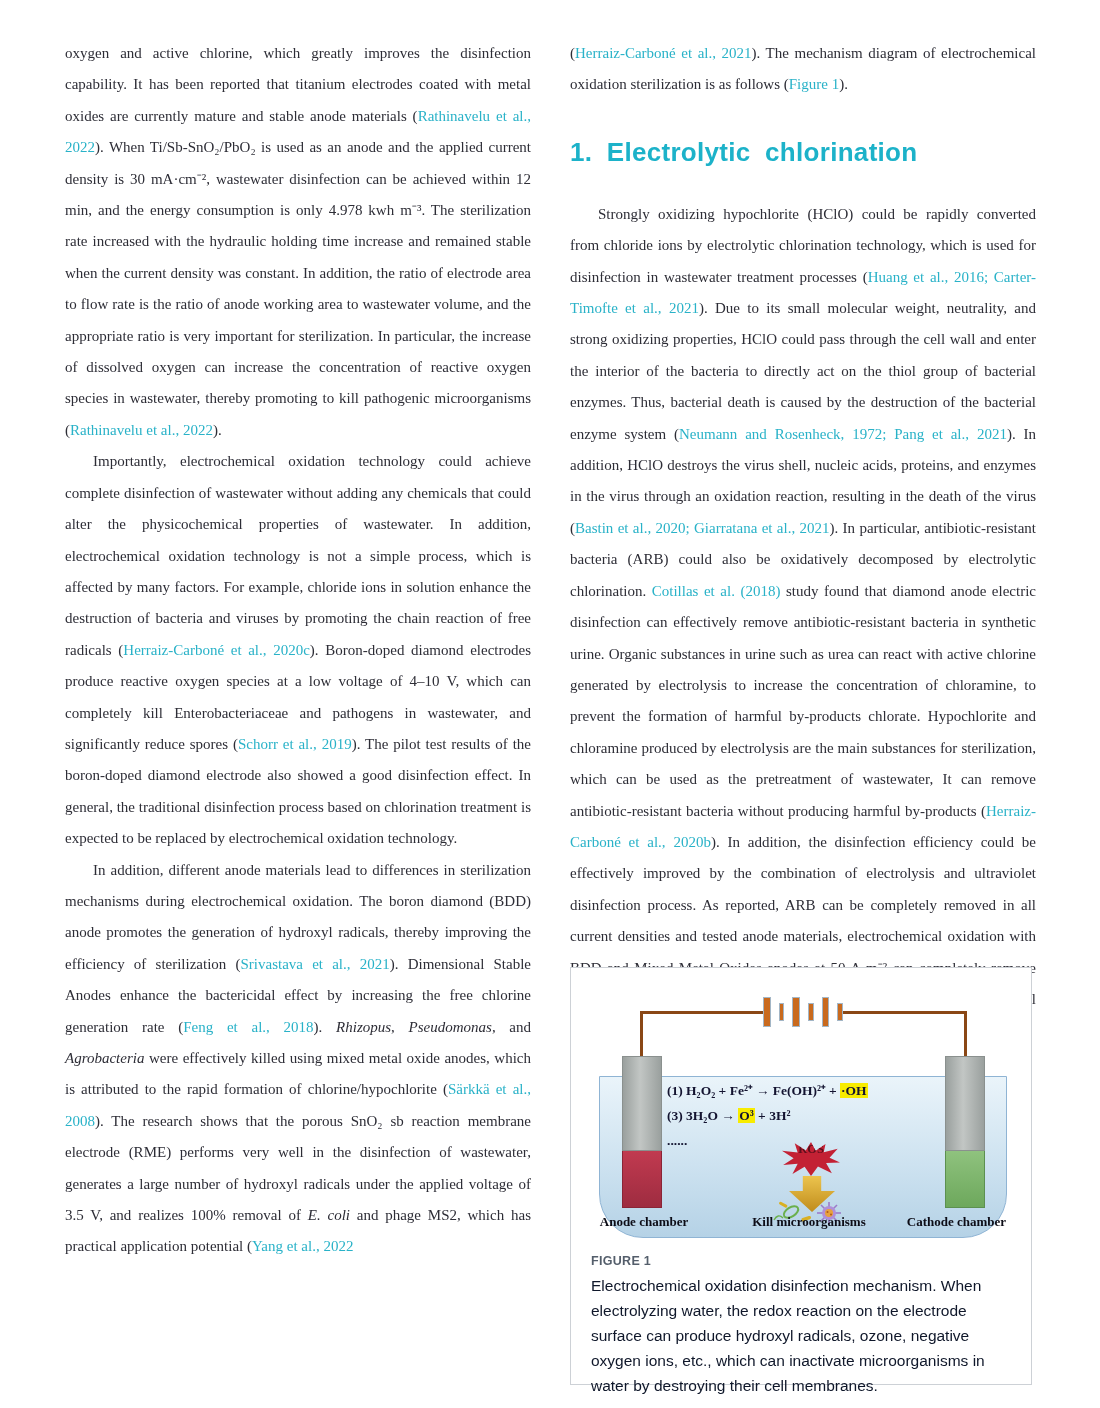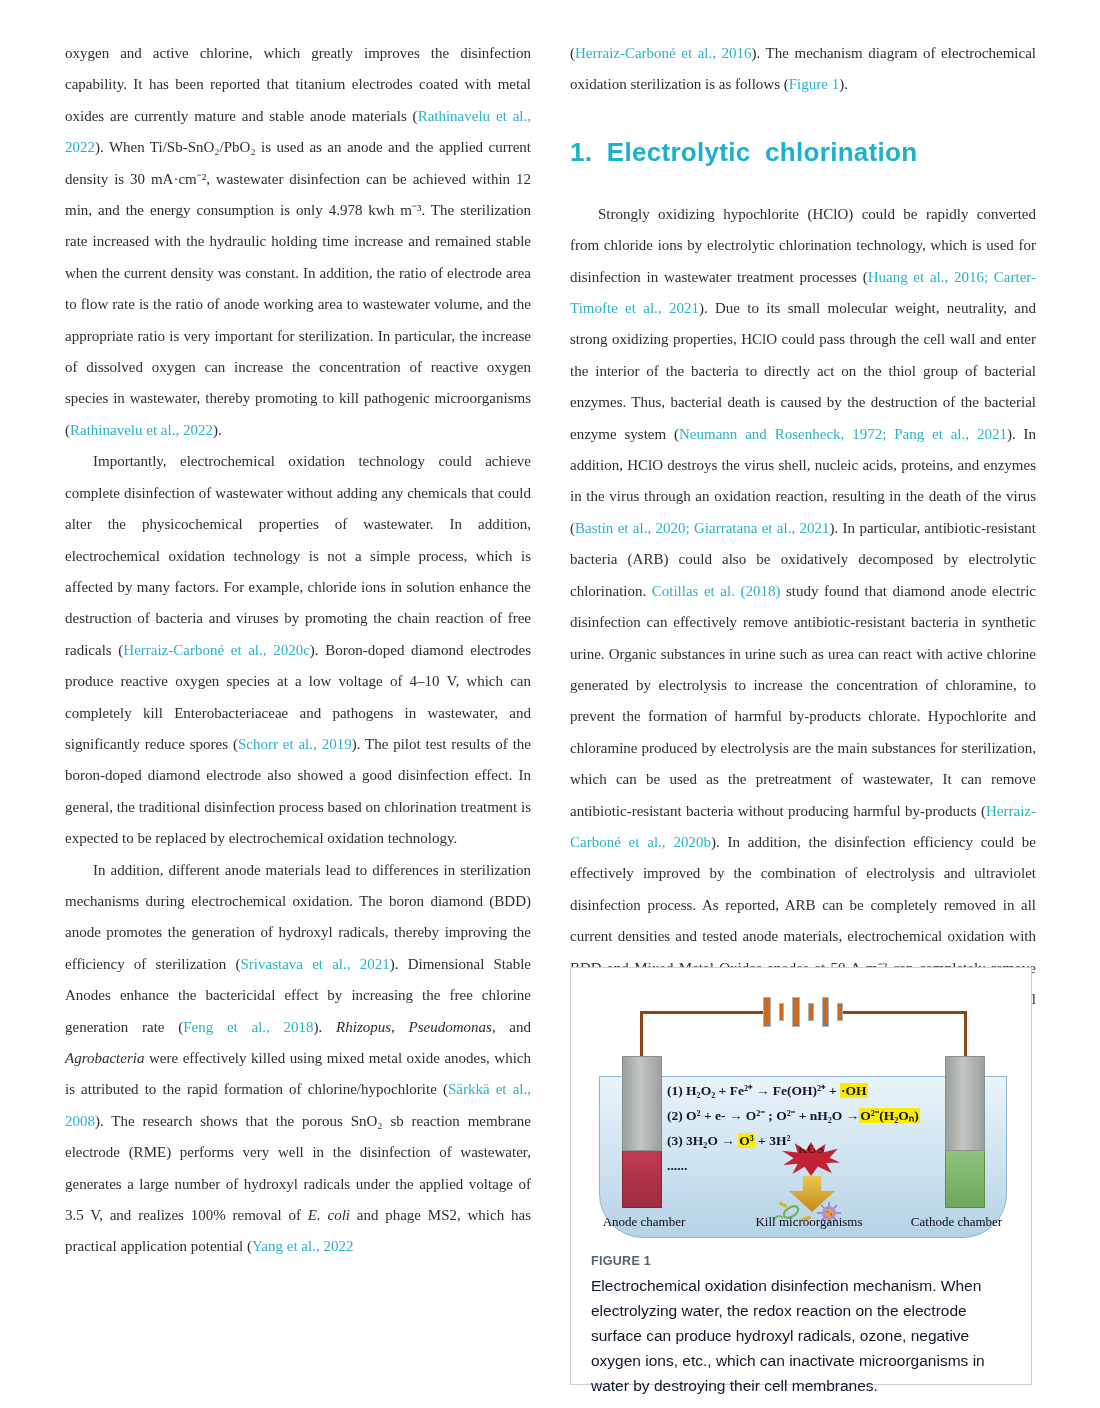--- a/index.html
+++ b/index.html
@@ -45,21 +45,21 @@
   #equations{position:absolute;left:88px;top:102px;font-weight:bold;font-size:13.5px;
     line-height:25px;color:#131330;white-space:nowrap;}
   #ros-burst{position:absolute;left:203px;top:166px;width:58px;height:34px;
     background:#c32134;display:flex;align-items:flex-start;justify-content:center;
     clip-path:polygon(50% 0%,58% 26%,75% 6%,72% 30%,96% 20%,82% 46%,100% 60%,76% 62%,86% 92%,62% 72%,50% 100%,39% 73%,18% 94%,27% 64%,2% 68%,20% 48%,0% 26%,27% 31%,22% 4%,41% 25%);}
   #ros-burst span{font-weight:bold;font-size:12.5px;color:#5d0f1c;font-family:"Liberation Serif",serif;}
   #down-arrow{position:absolute;left:210px;top:200px;width:46px;height:36px;
     background:linear-gradient(#ecc44e,#c08c1c);
     clip-path:polygon(30% 0,70% 0,70% 42%,100% 42%,50% 100%,0 42%,30% 42%);}
   #microbes{position:absolute;left:192px;top:224px;}
-  .tank-label{position:absolute;top:238px;font-weight:normal;font-size:13px;color:#0c0c16;
+  .tank-label{position:absolute;top:238px;font-weight:bold;font-size:13px;color:#0c0c16;
     text-align:center;font-family:"Liberation Serif",serif;}
   #label-anode{left:5px;width:120px;}
   #label-kill{left:150px;width:160px;text-align:center;}
   #label-cathode{left:315px;width:125px;}
   #fig-caption{position:absolute;left:20px;top:286px;width:424px;
     font-family:"Liberation Sans",sans-serif;}
   #fig-label{font-size:12.5px;font-weight:bold;color:#545e6b;letter-spacing:.3px;}
   #fig-text{margin-top:5px;font-size:15.5px;line-height:25px;color:#0f172a;}
 </style>
 </head>
@@ -67,21 +67,21 @@
 
 <div id="page">
 
   <div id="col-left" class="col">
     <p class="body-par"><span>oxygen and active chlorine, which greatly improves the disinfection capability. It has been reported that titanium electrodes coated with metal oxides are currently mature and stable anode materials (</span><span class="seg-link">Rathinavelu et al., 2022</span><span>). When Ti/Sb-SnO₂/PbO₂ is used as an anode and the applied current density is 30 mA·cm⁻², wastewater disinfection can be achieved within 12 min, and the energy consumption is only 4.978 kwh m⁻³. The sterilization rate increased with the hydraulic holding time increase and remained stable when the current density was constant. In addition, the ratio of electrode area to flow rate is the ratio of anode working area to wastewater volume, and the appropriate ratio is very important for sterilization. In particular, the increase of dissolved oxygen can increase the concentration of reactive oxygen species in wastewater, thereby promoting to kill pathogenic microorganisms (</span><span class="seg-link">Rathinavelu et al., 2022</span><span>).</span></p>
     <p class="body-par indent"><span>Importantly, electrochemical oxidation technology could achieve complete disinfection of wastewater without adding any chemicals that could alter the physicochemical properties of wastewater. In addition, electrochemical oxidation technology is not a simple process, which is affected by many factors. For example, chloride ions in solution enhance the destruction of bacteria and viruses by promoting the chain reaction of free radicals (</span><span class="seg-link">Herraiz-Carboné et al., 2020c</span><span>). Boron-doped diamond electrodes produce reactive oxygen species at a low voltage of 4–10 V, which can completely kill Enterobacteriaceae and pathogens in wastewater, and significantly reduce spores (</span><span class="seg-link">Schorr et al., 2019</span><span>). The pilot test results of the boron-doped diamond electrode also showed a good disinfection effect. In general, the traditional disinfection process based on chlorination treatment is expected to be replaced by electrochemical oxidation technology.</span></p>
     <p class="body-par indent"><span>In addition, different anode materials lead to differences in sterilization mechanisms during electrochemical oxidation. The boron diamond (BDD) anode promotes the generation of hydroxyl radicals, thereby improving the efficiency of sterilization (</span><span class="seg-link">Srivastava et al., 2021</span><span>). Dimensional Stable Anodes enhance the bactericidal effect by increasing the free chlorine generation rate (</span><span class="seg-link">Feng et al., 2018</span><span>). </span><span class="seg-it">Rhizopus</span><span>, </span><span class="seg-it">Pseudomonas</span><span>, and </span><span class="seg-it">Agrobacteria</span><span> were effectively killed using mixed metal oxide anodes, which is attributed to the rapid formation of chlorine/hypochlorite (</span><span class="seg-link">Särkkä et al., 2008</span><span>). The research shows that the porous SnO₂ sb reaction membrane electrode (RME) performs very well in the disinfection of wastewater, generates a large number of hydroxyl radicals under the applied voltage of 3.5 V, and realizes 100% removal of </span><span class="seg-it">E. coli</span><span> and phage MS2, which has practical application potential (</span><span class="seg-link">Yang et al., 2022</span></p>
   </div>
 
   <div id="col-right" class="col">
-    <p class="body-par"><span>(</span><span class="seg-link">Herraiz-Carboné et al., 2016</span><span>). The mechanism diagram of electrochemical oxidation sterilization is as follows (</span><span class="seg-link">Figure 1</span><span>).</span></p>
+    <p class="body-par"><span>(</span><span class="seg-link">Herraiz-Carboné et al., 2021</span><span>). The mechanism diagram of electrochemical oxidation sterilization is as follows (</span><span class="seg-link">Figure 1</span><span>).</span></p>
     <h2 class="section-heading">1. Electrolytic chlorination</h2>
     <p class="body-par indent"><span>Strongly oxidizing hypochlorite (HClO) could be rapidly converted from chloride ions by electrolytic chlorination technology, which is used for disinfection in wastewater treatment processes (</span><span class="seg-link">Huang et al., 2016; Carter-Timofte et al., 2021</span><span>). Due to its small molecular weight, neutrality, and strong oxidizing properties, HClO could pass through the cell wall and enter the interior of the bacteria to directly act on the thiol group of bacterial enzymes. Thus, bacterial death is caused by the destruction of the bacterial enzyme system (</span><span class="seg-link">Neumann and Rosenheck, 1972; Pang et al., 2021</span><span>). In addition, HClO destroys the virus shell, nucleic acids, proteins, and enzymes in the virus through an oxidation reaction, resulting in the death of the virus (</span><span class="seg-link">Bastin et al., 2020; Giarratana et al., 2021</span><span>). In particular, antibiotic-resistant bacteria (ARB) could also be oxidatively decomposed by electrolytic chlorination. </span><span class="seg-link">Cotillas et al. (2018)</span><span> study found that diamond anode electric disinfection can effectively remove antibiotic-resistant bacteria in synthetic urine. Organic substances in urine such as urea can react with active chlorine generated by electrolysis to increase the concentration of chloramine, to prevent the formation of harmful by-products chlorate. Hypochlorite and chloramine produced by electrolysis are the main substances for sterilization, which can be used as the pretreatment of wastewater, It can remove antibiotic-resistant bacteria without producing harmful by-products (</span><span class="seg-link">Herraiz-Carboné et al., 2020b</span><span>). In addition, the disinfection efficiency could be effectively improved by the combination of electrolysis and ultraviolet disinfection process. As reported, ARB can be completely removed in all current densities and tested anode materials, electrochemical oxidation with BDD and Mixed Metal Oxides anodes at 50 A·m⁻² can completely remove ARB from urine (</span><span class="seg-link">Herraiz-Carboné et al., 2020a</span><span>). Compared with commercial sodium hypochlorite, liquid chlorine, and chlorine</span></p>
   </div>
 
   <div id="figure-box">
     <div id="diagram">
 
       <div id="tank"></div>
 
       <div id="wire-left-v" class="wire"></div>
@@ -102,21 +102,20 @@
         <div class="el-gray"></div>
         <div class="el-red"></div>
       </div>
       <div id="electrode-cathode" class="electrode">
         <div class="el-gray"></div>
         <div class="el-green"></div>
       </div>
 
       <div id="equations">
         <div><span>(1) H₂O₂ + Fe²⁺ → Fe(OH)²⁺ + </span><span class="seg-hl">·OH</span></div>
-        <div><span>(2) O² + e- → O²⁻ ;  O²⁻ + nH₂O →</span><span class="seg-hl">O²⁻(H₂Oₙ)</span></div>
         <div><span>(3) 3H₂O → </span><span class="seg-hl">O³</span><span> + 3H²</span></div>
         <div><span>......</span></div>
       </div>
 
       <div id="ros-burst">
         <span>ROS</span>
       </div>
 
       <div id="down-arrow"></div>
 

